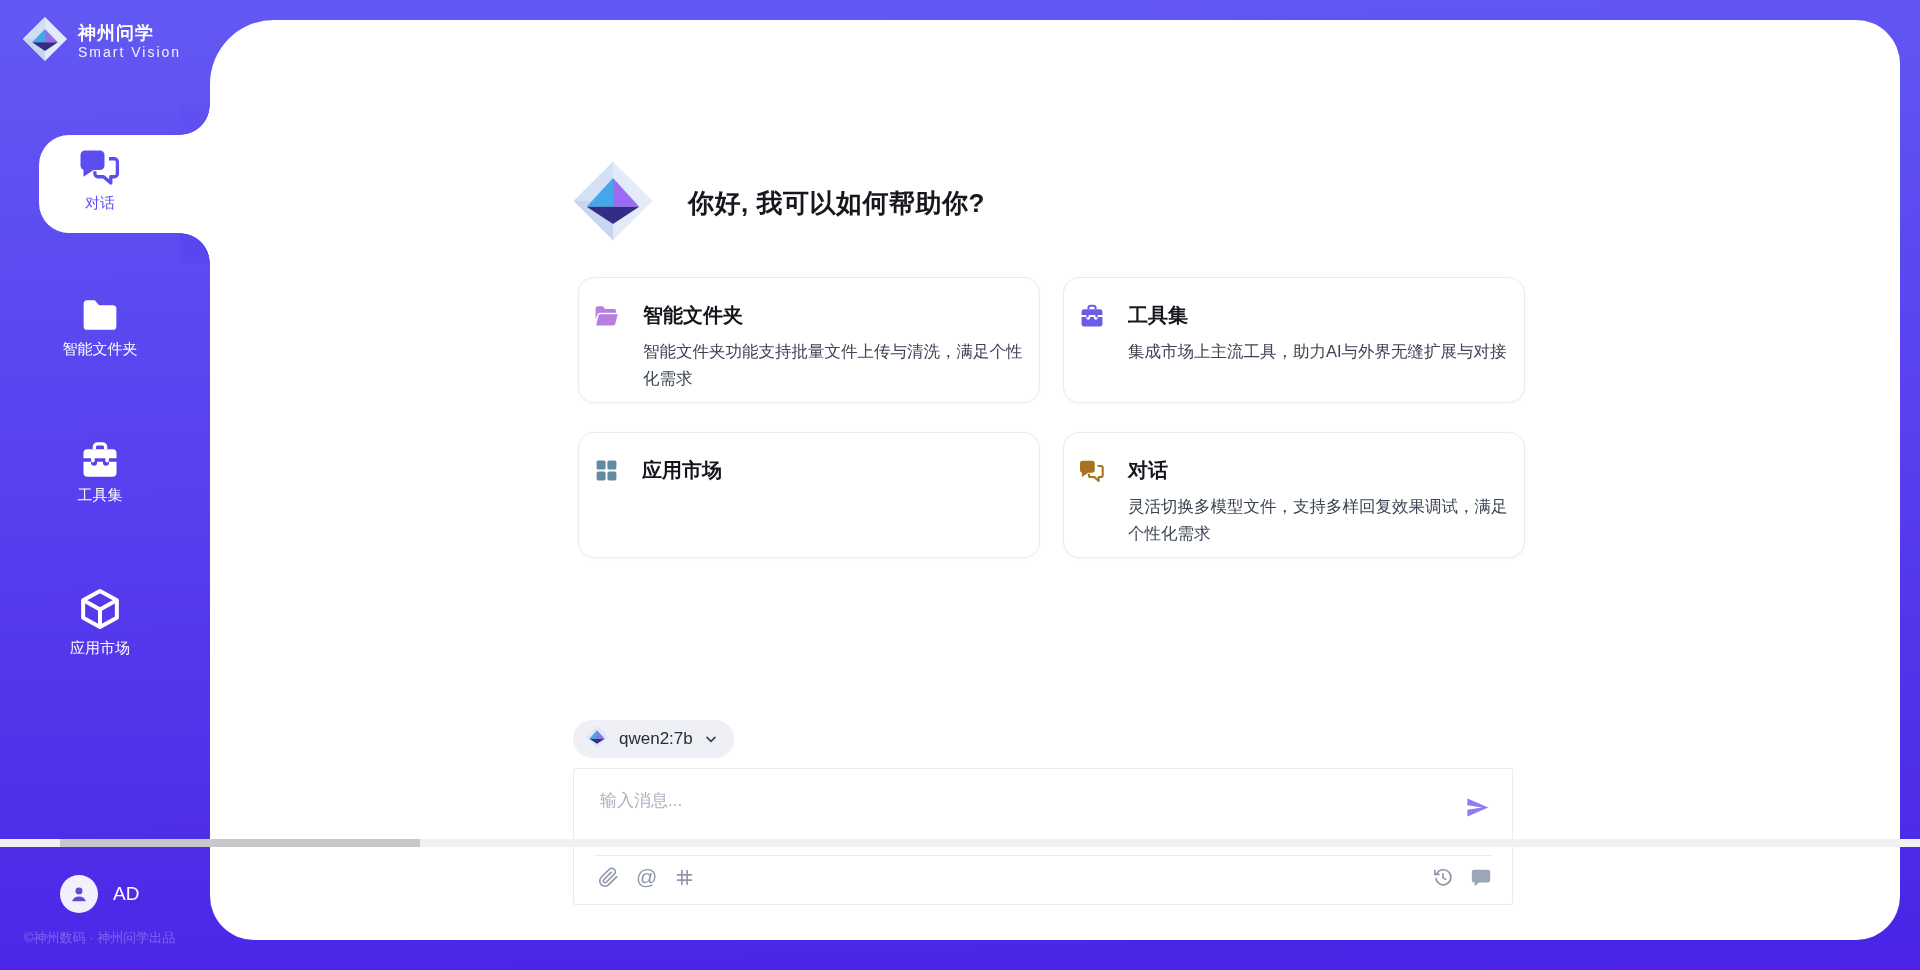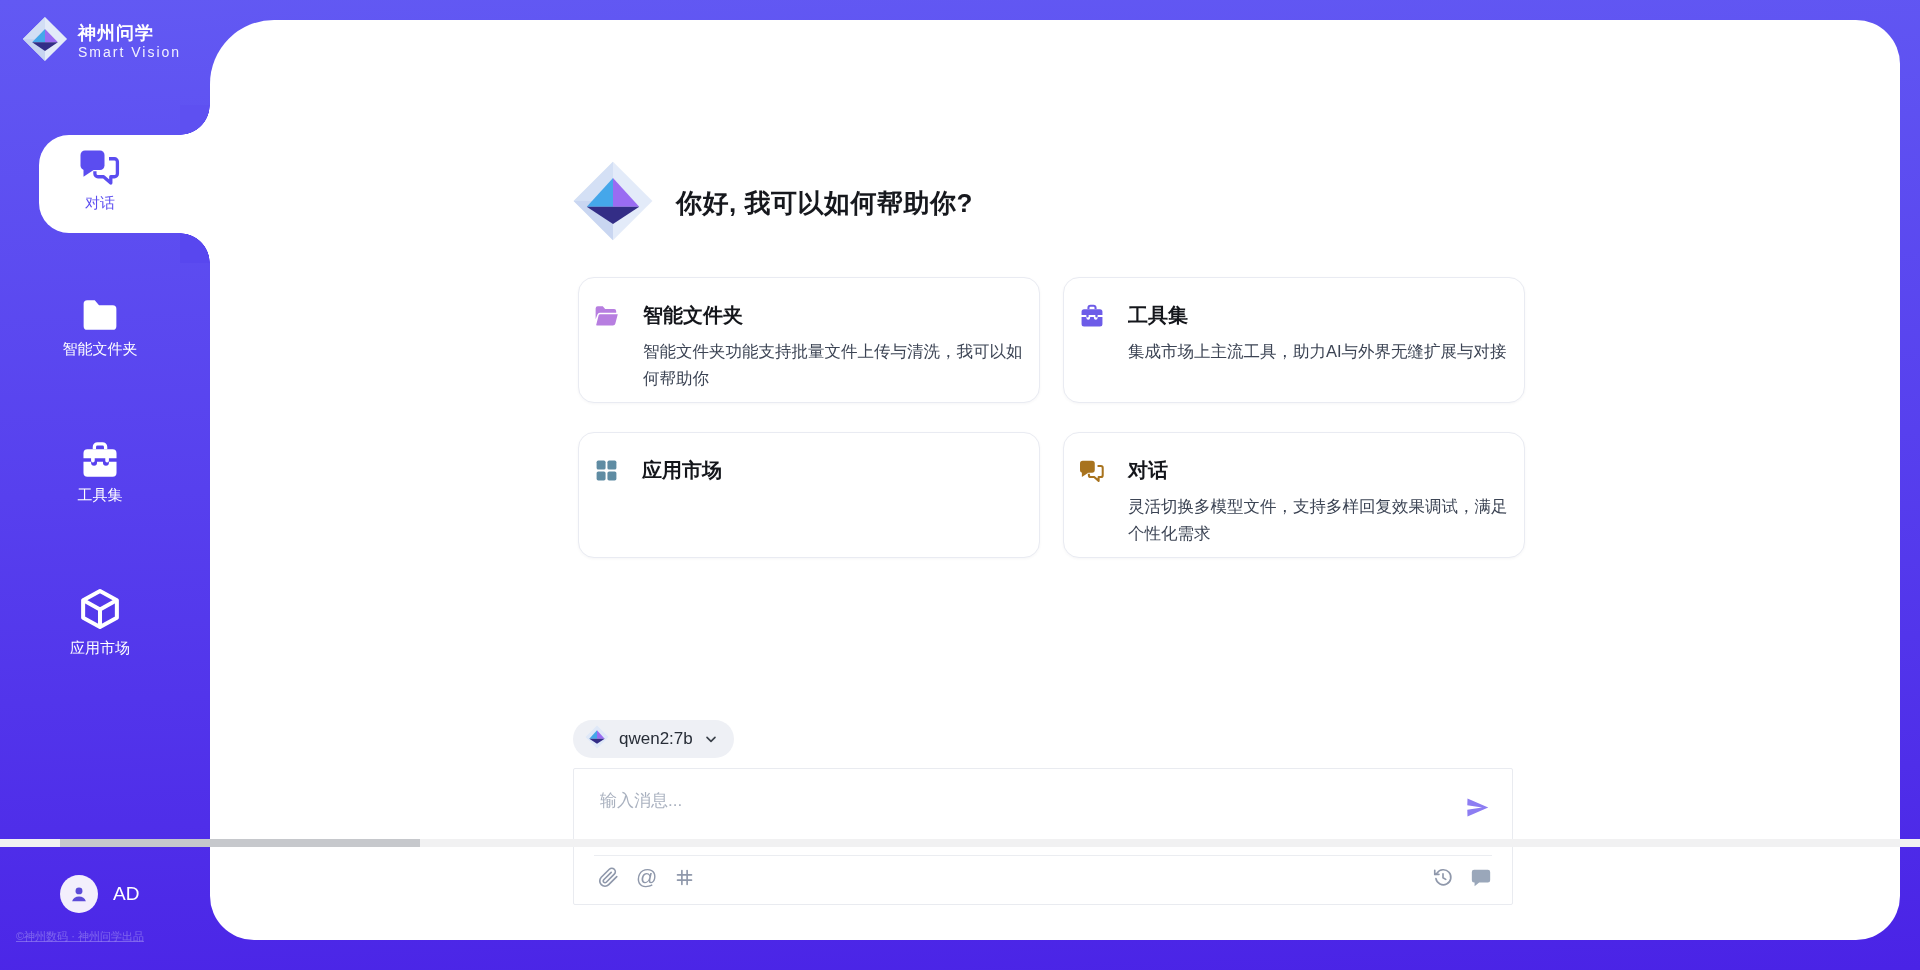--- a/index.html
+++ b/index.html
@@ -30,28 +30,28 @@
   .nav-chat   { top:147px; }
   .nav-folder { top:297px; }
   .nav-tools  { top:441px; }
   .nav-market { top:586px; }
   .nav-gear   { top:732px; }
 
   .user-row { position:absolute; left:60px; top:875px; display:flex; align-items:center; gap:15px; cursor:pointer; }
   .avatar { width:38px; height:38px; border-radius:50%; background:#f3effc; display:flex;
             align-items:center; justify-content:center; color:#5c4bd8; }
   .user-name { color:#fff; font-size:19px; }
-  .sidebar-footer { position:absolute; left:16px; top:929px; width:200px;
-                    color:rgba(255,255,255,.28); font-size:11px;text-decoration:underline; }
+  .sidebar-footer { position:absolute; left:24px; top:929px; width:200px;
+                    color:rgba(255,255,255,.28); font-size:13px; }
 
   
   .panel { position:absolute; left:210px; top:20px; width:1690px; height:920px;
            background:#fff; border-radius:64px 44px 44px 44px; }
 
-  .hero { position:absolute; left:362px; top:140px; display:flex; align-items:center; gap:22px; }
+  .hero { position:absolute; left:362px; top:140px; display:flex; align-items:center; gap:34px; }
   .hero-title { font-size:26px; font-weight:700; color:#16181d; letter-spacing:.5px; }
 
   .cards { position:absolute; left:368px; top:257px; display:grid;
            grid-template-columns:462px 462px; column-gap:23px; row-gap:29px; }
   .card { height:126px; background:#fff; border:1.5px solid #e9ebf2; border-radius:16px;
           padding:24px 18px 0 15px; cursor:pointer; box-shadow:0 1px 3px rgba(30,35,60,.04); }
   .card-head { display:flex; align-items:center; gap:23px; }
   .card-title { font-size:20px; font-weight:700; color:#14161b; }
   .card-desc { margin-left:49px; margin-top:9px; width:384px; font-size:16.5px;
                line-height:27px; color:#3c4454; }
@@ -183,21 +183,21 @@
       <div class="card">
         <div class="card-head">
           <span class="card-icon" style="color: rgb(183, 126, 224);">
             <svg width="26" height="22" viewBox="0 0 24 20" fill="currentColor">
               <path d="M1.5 3A2 2 0 0 1 3.5 1h4.6l2.2 2.6h8.2a2 2 0 0 1 2 2V7H5.4a2.3 2.3 0 0 0-2.2 1.6L1.5 13z"></path>
               <path d="M2 18.2 4.3 9.4A1.4 1.4 0 0 1 5.65 8.4h16.3l-2.3 8.7a2.3 2.3 0 0 1-2.2 1.7H3.4A1.45 1.45 0 0 1 2 18.2z"></path>
             </svg>
           </span>
           <span class="card-title">智能文件夹</span>
         </div>
-        <div class="card-desc">智能文件夹功能支持批量文件上传与清洗，我可以如何帮助你</div>
+        <div class="card-desc">智能文件夹功能支持批量文件上传与清洗，满足个性化需求</div>
       </div>
 
       <div class="card">
         <div class="card-head">
           <span class="card-icon" style="color: rgb(109, 92, 232);">
             <svg width="26" height="24" viewBox="0 0 24 23">
               <path d="M8.6 5V3.6A1.9 1.9 0 0 1 10.5 1.7h3a1.9 1.9 0 0 1 1.9 1.9V5" fill="none" stroke="currentColor" stroke-width="2"></path>
               <path fill="currentColor" d="M2 7.4A2.4 2.4 0 0 1 4.4 5h15.2A2.4 2.4 0 0 1 22 7.4v3.1h-4.6v1.4a1.1 1.1 0 0 1-2.2 0v-1.4H8.8v1.4a1.1 1.1 0 0 1-2.2 0v-1.4H2z"></path>
               <path fill="currentColor" d="M2 12.5h4.6v.7a1.8 1.8 0 0 0 3.6 0v-.7h3.6v.7a1.8 1.8 0 0 0 3.6 0v-.7H22v6.7a2.4 2.4 0 0 1-2.4 2.4H4.4A2.4 2.4 0 0 1 2 19.2z"></path>
             </svg>

